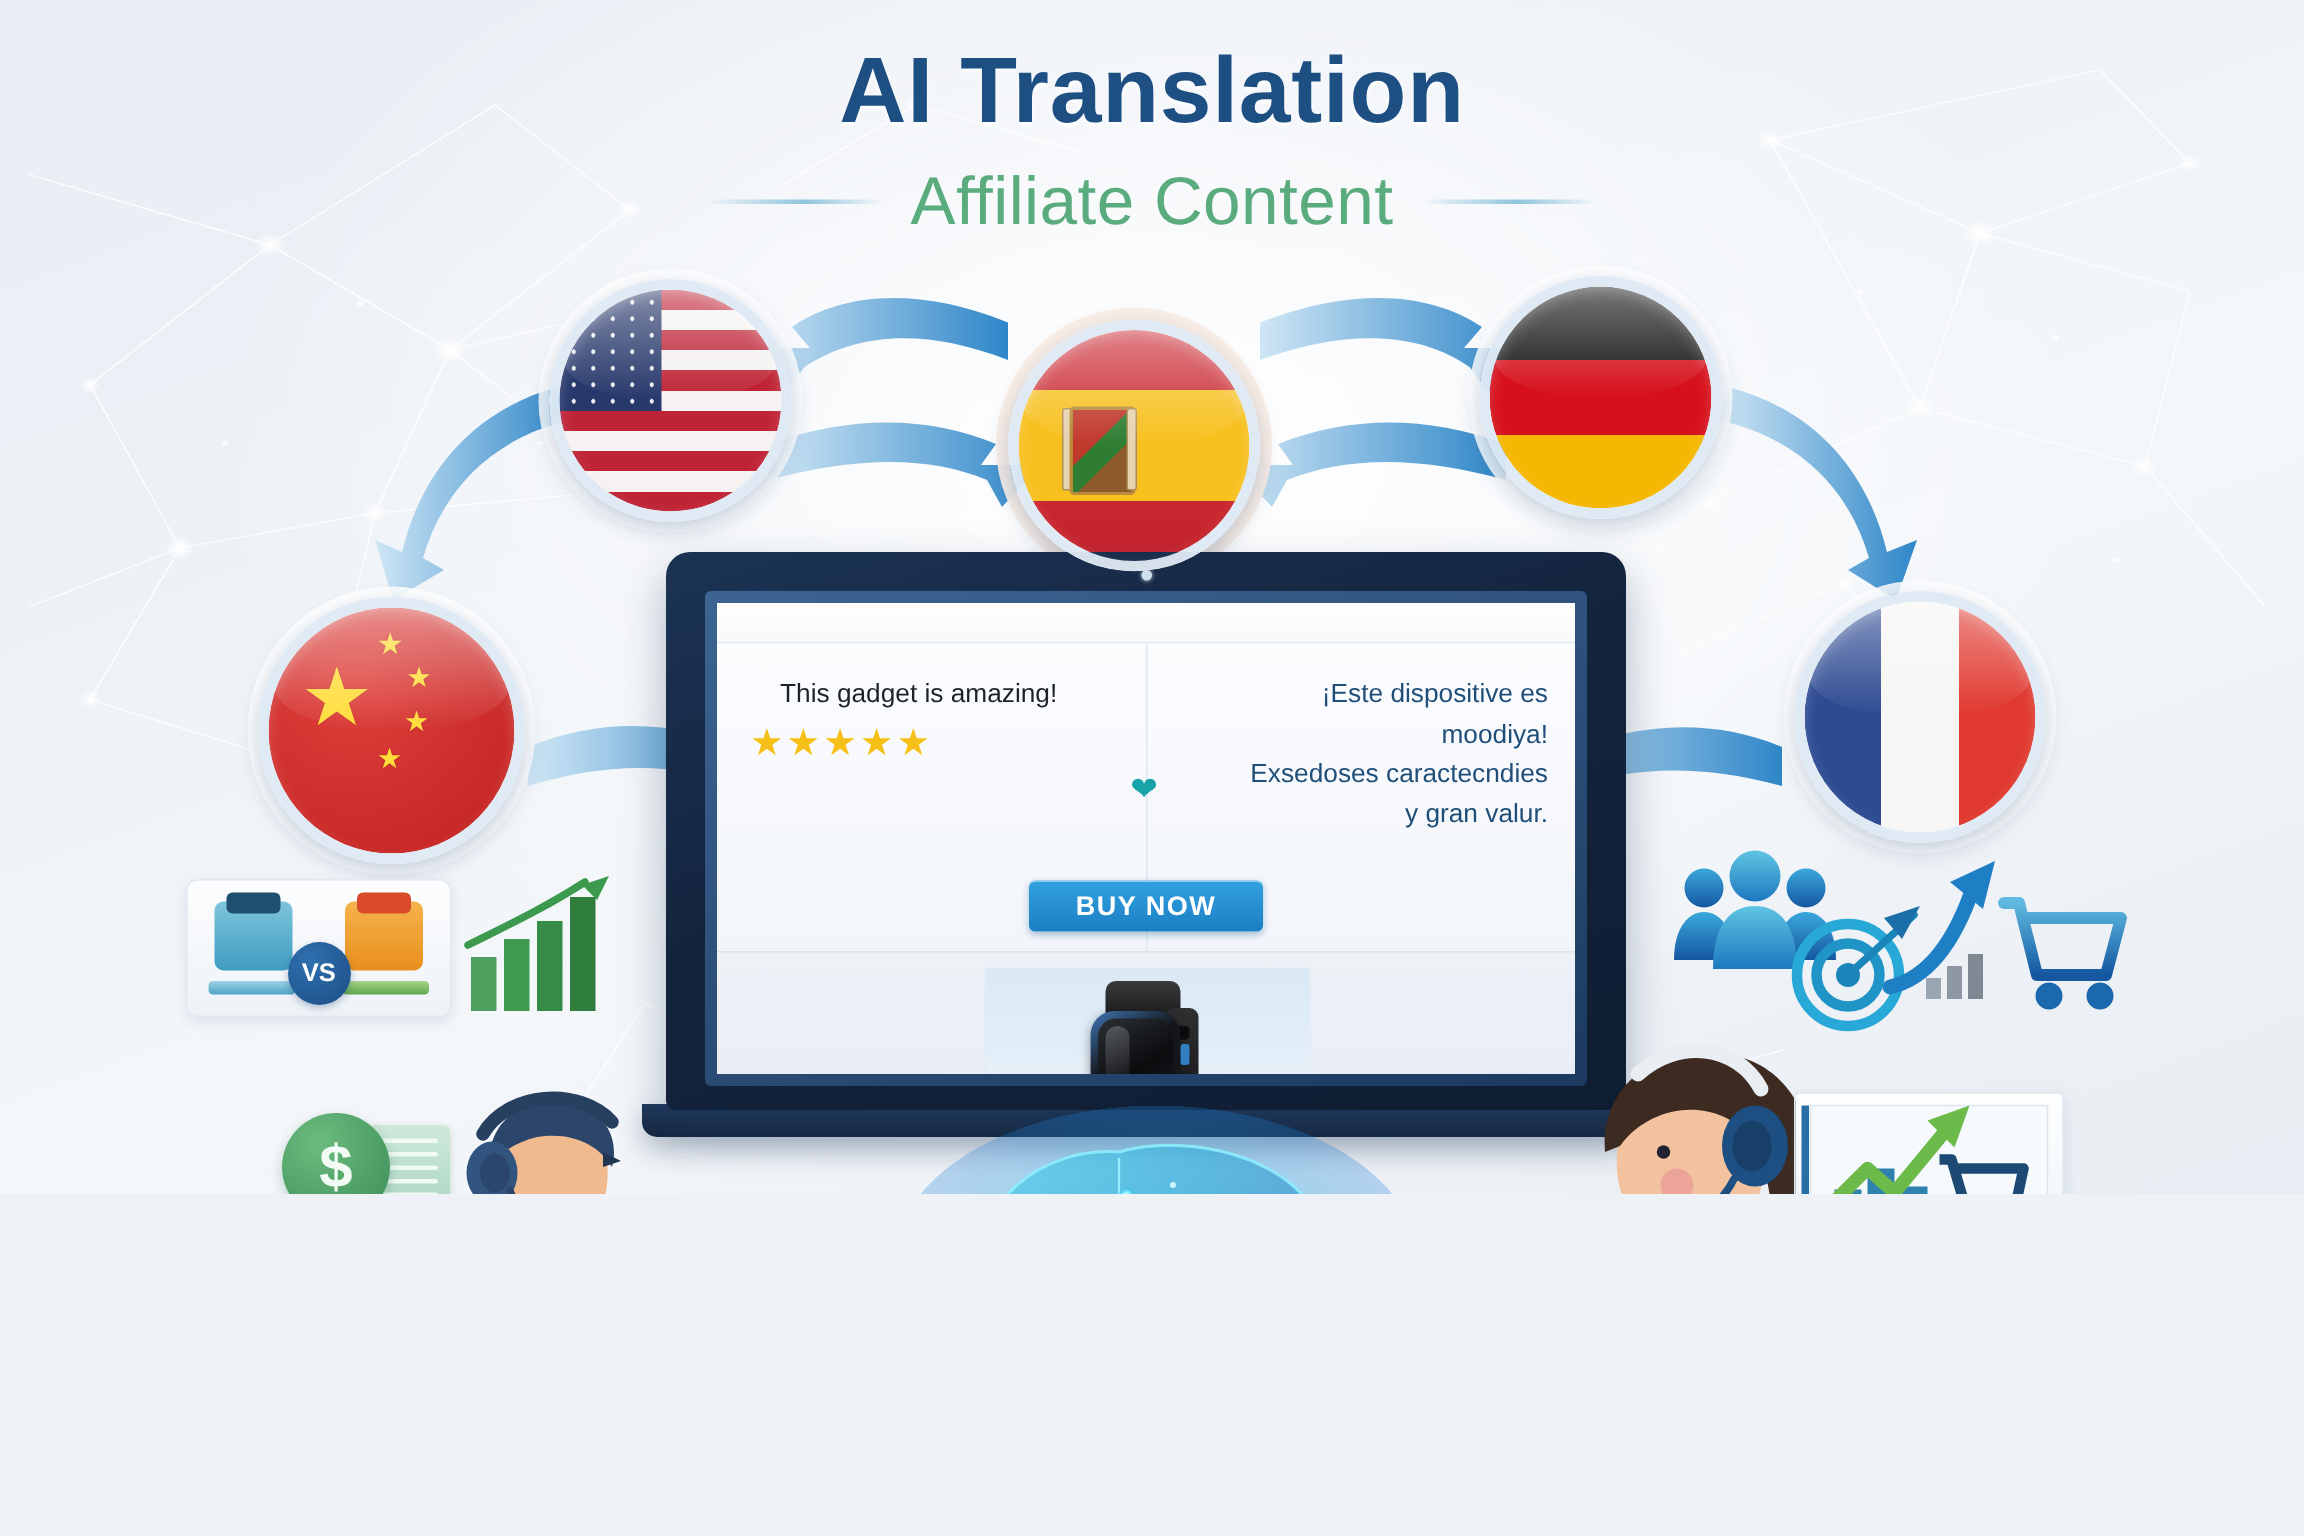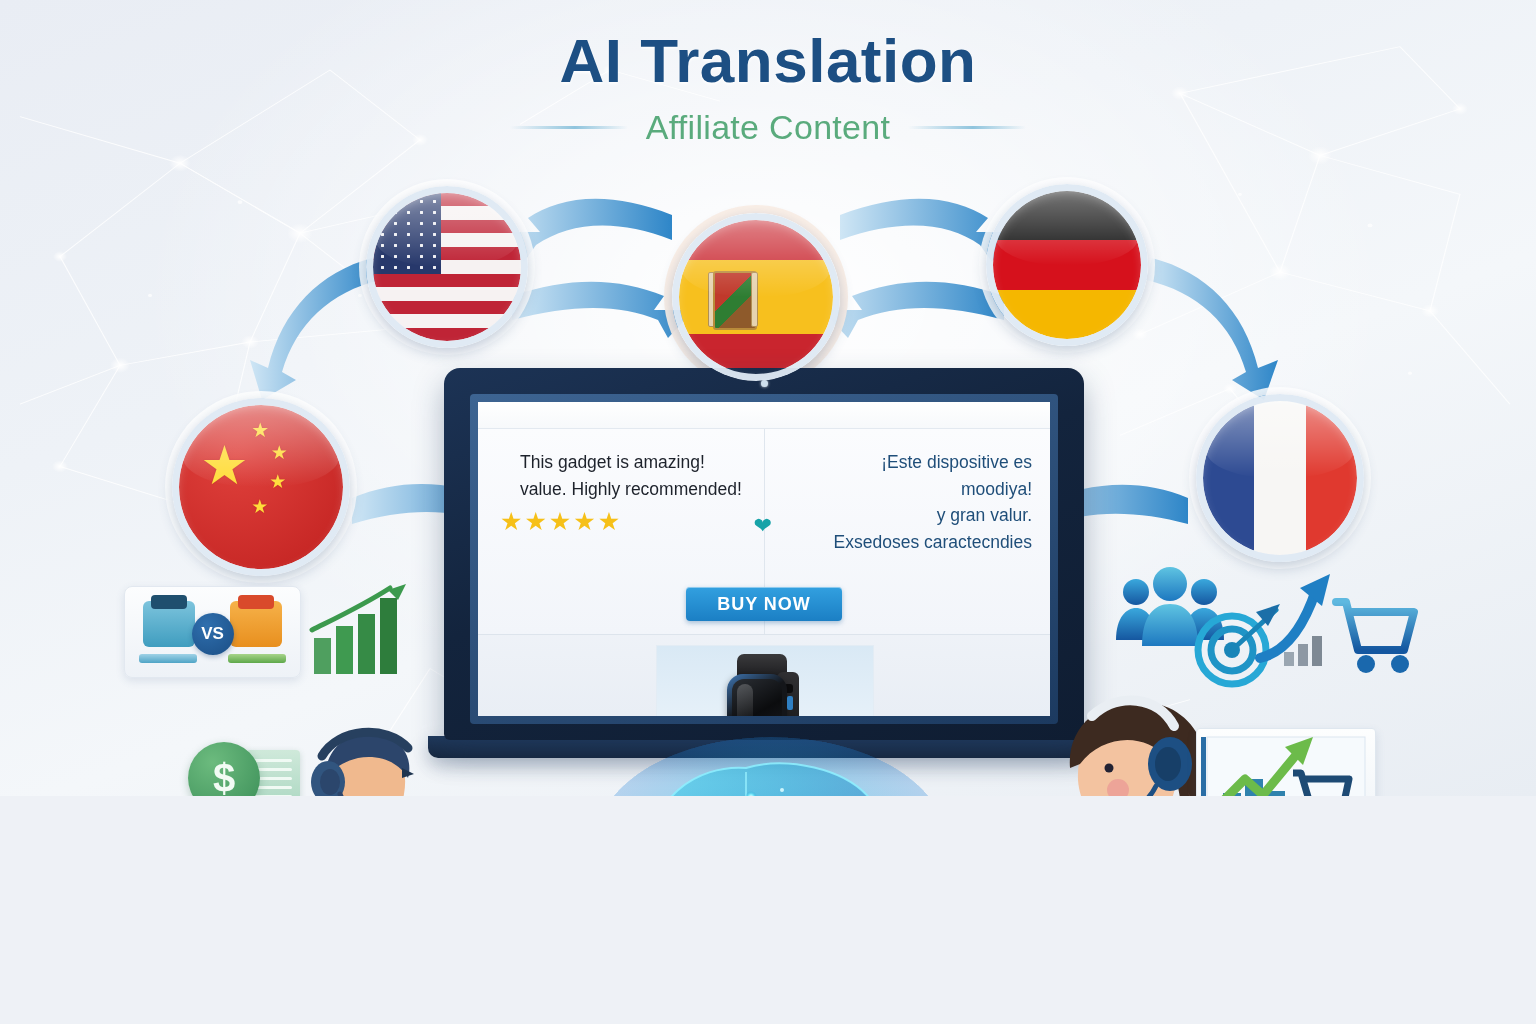--- a/index.html
+++ b/index.html
@@ -23,21 +23,21 @@
   .main-title{
     font-size:62px;font-weight:bold;color:#1d4f83;letter-spacing:.5px;
     line-height:1.0;margin:0;
     text-shadow:0 2px 3px rgba(255,255,255,.9);
   }
   .sub-row{display:flex;align-items:center;justify-content:center;gap:18px;margin-top:16px;}
   .sub-line{
     width:118px;height:3px;border-radius:3px;
     background:linear-gradient(90deg,rgba(150,200,225,0) 0%,#8fc4dd 55%,rgba(150,200,225,0) 100%);
   }
-  .sub-title{font-size:34px;color:#5aab7d;font-weight:normal;letter-spacing:.3px;}
+  .sub-title{font-size:45px;color:#5aab7d;font-weight:normal;letter-spacing:.3px;}
 
   
   .flag{
     position:absolute;border-radius:50%;
     box-shadow:0 5px 14px rgba(60,90,130,.30), 0 0 0 7px rgba(255,255,255,.85);
     overflow:hidden;
   }
   .flag .ring{
     position:absolute;inset:0;border-radius:50%;
     box-shadow:inset 0 0 0 7px rgba(222,233,243,.95), inset 0 4px 14px rgba(255,255,255,.65);
@@ -141,21 +141,21 @@
   
   .person{position:absolute;}
   #person-left{left:262px;top:690px;width:200px;height:230px;}
   #person-right{left:950px;top:672px;width:300px;height:300px;}
 
   
   .icon-card{position:absolute;background:linear-gradient(180deg,#fcfdfe,#eef2f7);
      border:1px solid #e2e8f0;border-radius:8px;box-shadow:0 3px 8px rgba(70,100,140,.14);}
   #vs-card{left:124px;top:586px;width:175px;height:90px;}
   .vs-box{position:absolute;top:14px;width:52px;height:46px;border-radius:6px;}
-  .vs-badge{position:absolute;left:50%;margin-left:-21px;top:26px;width:42px;height:42px;border-radius:50%;
+  .vs-badge{position:absolute;left:50%;margin-left:-21px;top:41px;width:42px;height:42px;border-radius:50%;
      background:radial-gradient(circle at 35% 30%,#2f6fae,#1b4e85);color:#fff;font-weight:bold;font-size:17px;
      display:flex;align-items:center;justify-content:center;box-shadow:0 2px 5px rgba(20,60,110,.3);}
   .vs-bar{position:absolute;height:9px;border-radius:3px;bottom:14px;}
 
   #growth-chart{left:310px;top:584px;width:110px;height:92px;position:absolute;}
   #money-icon{left:188px;top:740px;width:112px;height:78px;position:absolute;}
   .coin{position:absolute;left:0;top:2px;width:72px;height:72px;border-radius:50%;
      background:radial-gradient(circle at 34% 28%,#6cbb7e,#3a8d57);
      display:flex;align-items:center;justify-content:center;color:#f2fbf4;font-size:40px;font-weight:bold;
      box-shadow:0 3px 8px rgba(40,100,70,.28);}
@@ -349,28 +349,27 @@
     <div class="base"></div>
     <div class="lid">
       <div class="webcam"></div>
       <div class="bezel">
         <div class="screen">
           <div class="screen-topbar"></div>
 
           <div class="review-area">
             <div class="review-col left">
               <div class="rline">This gadget is amazing!</div>
-              <div class="rline">value. Highly recommended!</div>
               <div class="stars">★★★★★</div>
             </div>
             <div class="review-col">
               <span class="heart">❤</span>
               <div class="rline es">¡Este dispositive es moodiya!</div>
+              <div class="rline es">Exsedoses caractecndies</div>
               <div class="rline es">y gran valur.</div>
-              <div class="rline es">Exsedoses caractecndies</div>
             </div>
           </div>
 
           <div class="prod-area">
             <div class="prod-tile">
               <div class="watch">
                 <div class="strapT"></div>
                 <div class="band"></div>
                 <div class="hole" style="top:30px"></div>
                 <div class="hole" style="top:46px"></div>

